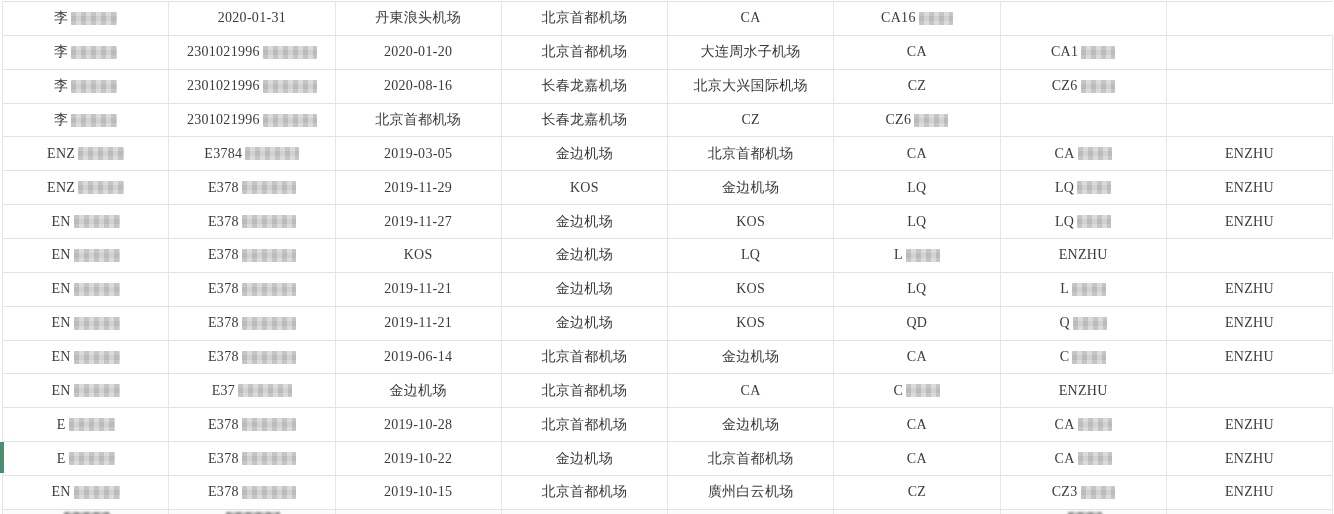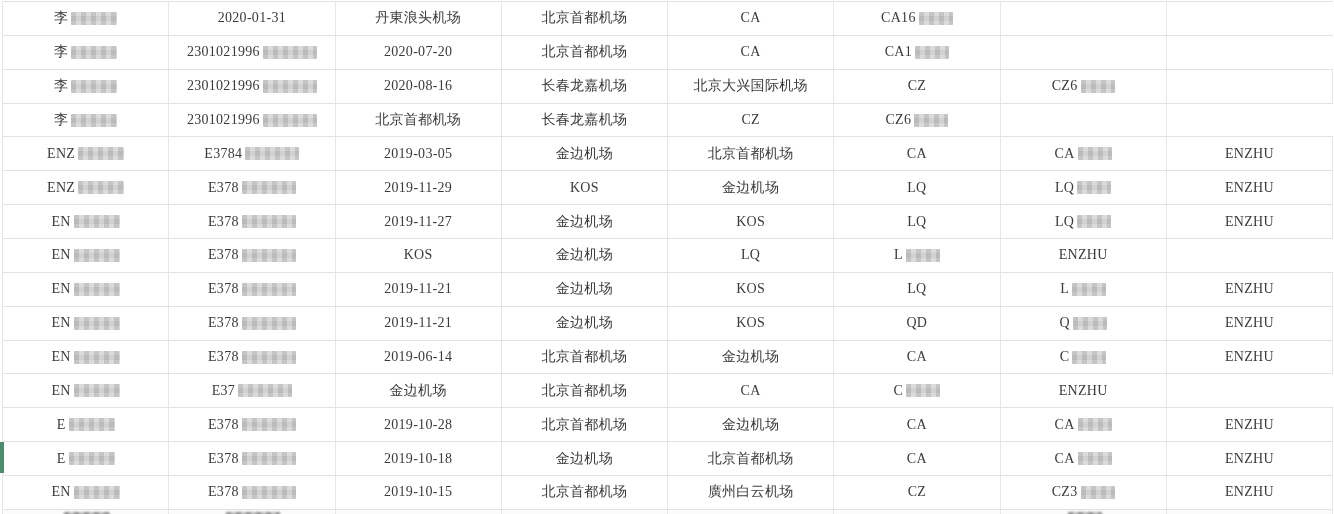--- a/index.html
+++ b/index.html
@@ -74,24 +74,27 @@
       <div class="row">
     <div class="cell">
           <span class="t">李</span>
           <span class="blob b-name"></span>
         </div>
     <div class="cell">
           <span class="t">2301021996</span>
           <span class="blob b-id"></span>
         </div>
     <div class="cell">
-          <span class="t">2020-07-20</span>
-        </div>
-    <div class="cell">
-          <span class="t">北京首都机场</span>
+          <span class="t">2020-01-20</span>
+        </div>
+    <div class="cell">
+          <span class="t">北京首都机场</span>
+        </div>
+    <div class="cell">
+          <span class="t">大连周水子机场</span>
         </div>
     <div class="cell">
           <span class="t">CA</span>
         </div>
     <div class="cell">
           <span class="t">CA1</span>
           <span class="blob b-flight"></span>
         </div>
     <div class="cell">
           <span class="t"></span>
@@ -410,21 +413,21 @@
       <div class="row">
     <div class="cell">
           <span class="t">E</span>
           <span class="blob b-name"></span>
         </div>
     <div class="cell">
           <span class="t">E378</span>
           <span class="blob b-id"></span>
         </div>
     <div class="cell">
-          <span class="t">2019-10-18</span>
+          <span class="t">2019-10-22</span>
         </div>
     <div class="cell">
           <span class="t">金边机场</span>
         </div>
     <div class="cell">
           <span class="t">北京首都机场</span>
         </div>
     <div class="cell">
           <span class="t">CA</span>
         </div>

